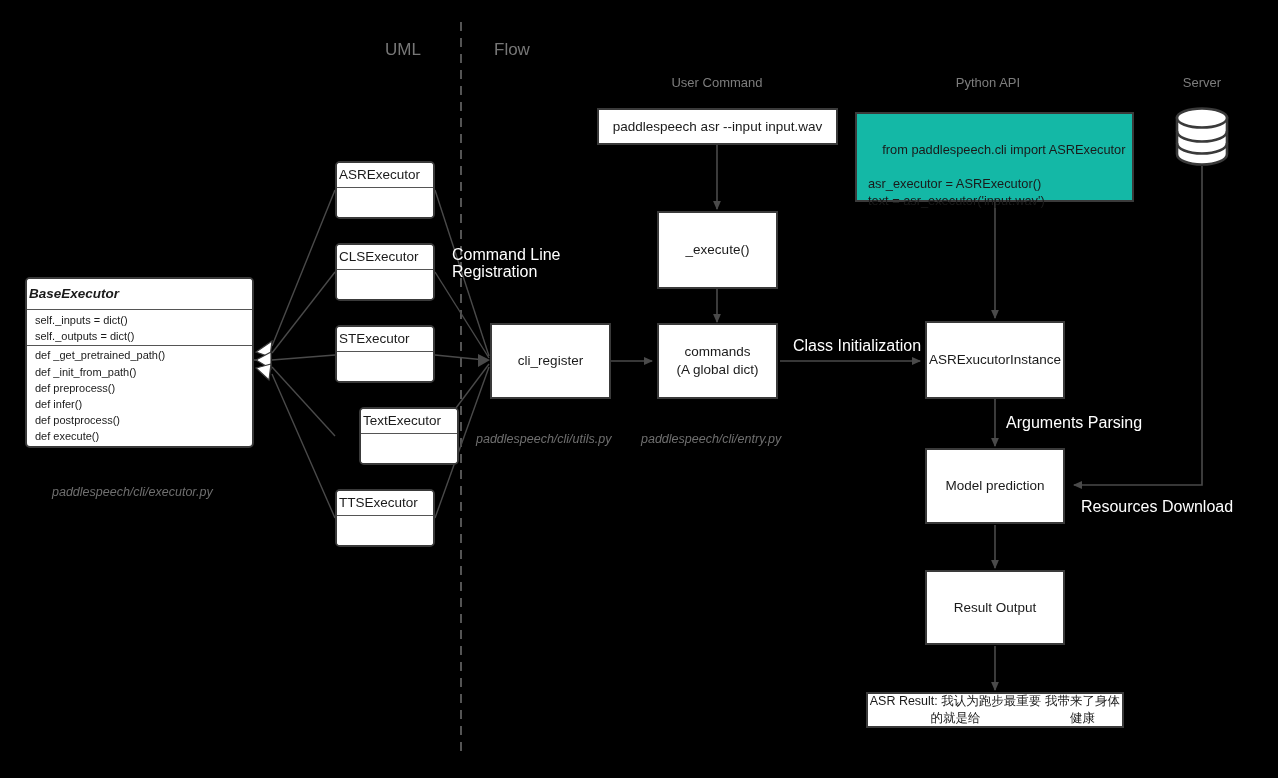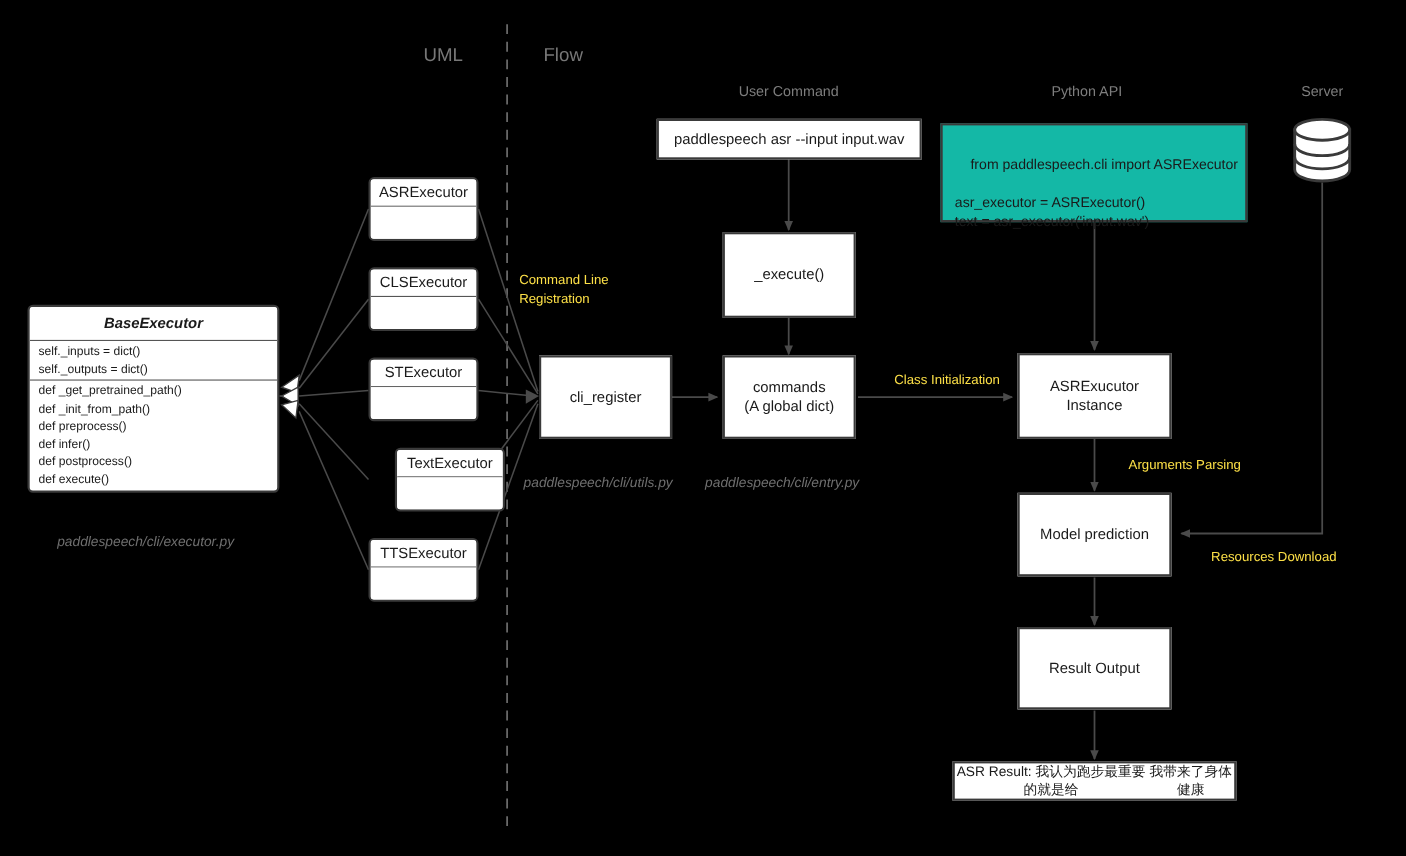--- a/index.html
+++ b/index.html
@@ -42,21 +42,21 @@
   .uml {
     position: absolute;
     background: #ffffff;
     border: 2px solid #3a3a3a;
     border-radius: 5px;
     box-sizing: border-box;
     color: #1a1a1a;
     overflow: hidden;
   }
   .uml .uml-title {
-    text-align: center;
+    text-align: left;
     font-size: 13.5px;
     padding: 5px 2px 6px 2px;
     border-bottom: 1px solid #555;
     background: #ffffff;
   }
   .uml .uml-body {
     background: #ffffff;
   }
   .uml-sub .uml-title { padding: 4px 2px 5px 2px; }
   .uml-sub .uml-body { height: 30px; }
@@ -90,25 +90,24 @@
     white-space: nowrap;
   }
   .section-label {
     position: absolute;
     color: #777777;
     font-size: 17px;
     white-space: nowrap;
   }
   .edge-label {
     position: absolute;
-    color: #fde047;
-    font-size: 12px;
+    color: #ffffff;
+    font-size: 16px;
     line-height: 17px;
     white-space: nowrap;
-    margin-left: 20px;
   }
   .path-label {
     position: absolute;
     color: #6f6f6f;
     font-size: 12.5px;
     font-style: italic;
     white-space: nowrap;
   }
 
   
@@ -271,21 +270,21 @@
     <span>(A global dict)</span>
   </div>
 
   <div class="code-node" style="left:855px; top:112px; width:279px; height:90px;">
     <span>from paddlespeech.cli import ASRExecutor
 
 asr_executor = ASRExecutor()
 text = asr_executor('input.wav')</span>
   </div>
 
-  <div class="node" style="left:925px; top:321px; width:140px; height:78px; flex-direction:column;">
+  <div class="node" style="left:925px; top:321px; width:140px; height:78px; flex-direction:row;">
     <span>ASRExucutor</span>
     <span>Instance</span>
   </div>
 
   <div class="node" style="left:925px; top:448px; width:140px; height:76px;">
     <span>Model prediction</span>
   </div>
 
   <div class="node" style="left:925px; top:570px; width:140px; height:75px;">
     <span>Result Output</span>

